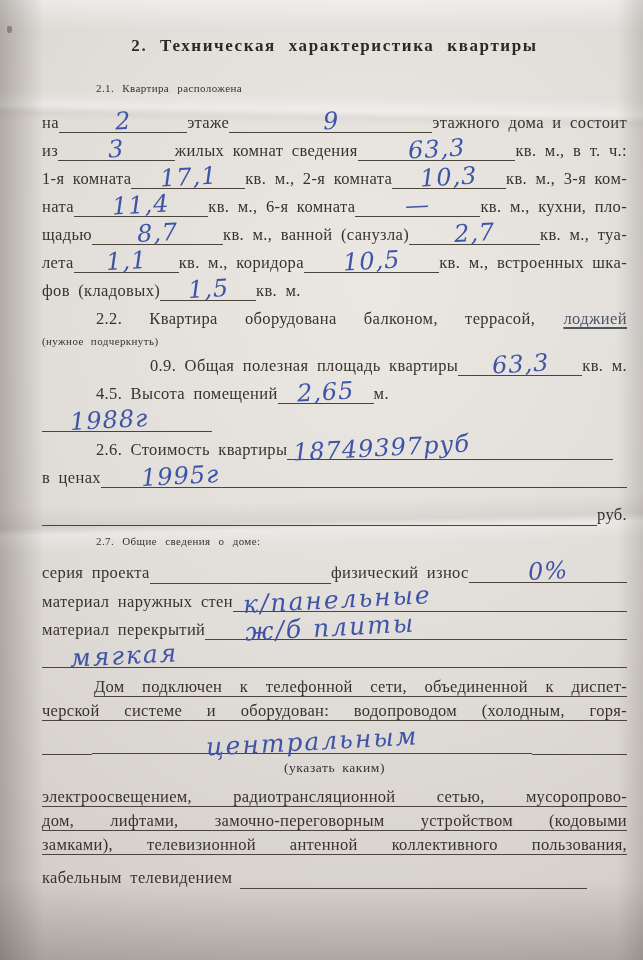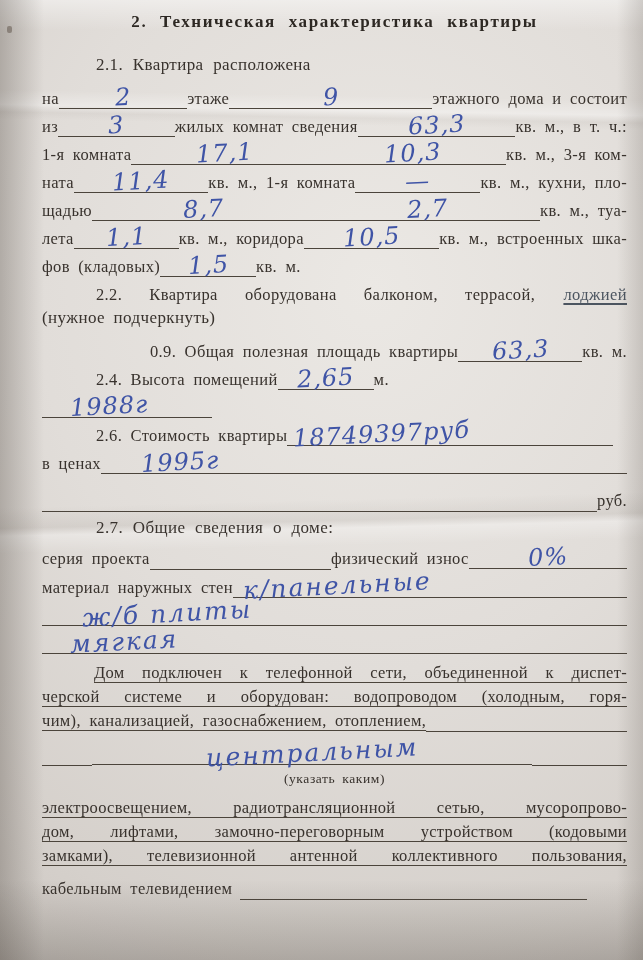--- a/index.html
+++ b/index.html
@@ -11,40 +11,40 @@
   .shade{position:absolute;pointer-events:none;}
   .shade-left{left:0;top:0;bottom:0;width:44px;background:linear-gradient(90deg, rgba(70,62,54,.30), rgba(70,62,54,0));}
   .shade-right{right:0;top:0;bottom:0;width:26px;background:linear-gradient(270deg, rgba(70,62,54,.18), rgba(70,62,54,0));}
   .shade-bottom{left:0;right:0;bottom:0;height:80px;background:linear-gradient(0deg, rgba(70,62,54,.28), rgba(70,62,54,0));}
   .shade-top{left:0;right:0;top:0;height:30px;background:linear-gradient(180deg, rgba(255,255,255,.45), rgba(255,255,255,0));}
   .crease{left:-20px;right:-20px;top:500px;height:46px;transform:rotate(-1.4deg);
     background:linear-gradient(180deg, rgba(255,255,255,0) 0%, rgba(110,100,92,.10) 45%, rgba(255,255,255,.30) 62%, rgba(255,255,255,0) 100%);}
   .crease2{left:-20px;right:-20px;top:95px;height:30px;transform:rotate(1deg);
     background:linear-gradient(180deg, rgba(255,255,255,0) 0%, rgba(255,255,255,.35) 50%, rgba(110,100,92,.06) 75%, rgba(255,255,255,0) 100%);}
 
-  .content{position:absolute;inset:0;padding:12px 16px 0 42px;}
+  .content{position:absolute;inset:0;padding:36px 16px 0 42px;}
 
   .title{text-align:center;font-weight:bold;font-size:17px;letter-spacing:1.6px;word-spacing:7px;color:#2d2823;margin-bottom:22px;}
 
-  .h{ text-indent:54px;font-size:17px;letter-spacing:.4px;word-spacing:5px;margin-bottom:11px;line-height:21px;}
+  .h{ text-indent:54px;font-size:11px;letter-spacing:.4px;word-spacing:5px;margin-bottom:11px;line-height:21px;}
 
   .fl{display:flex;align-items:baseline;margin-bottom:5px;}
   .t{font-size:16.5px;line-height:21px;letter-spacing:.35px;word-spacing:4px;white-space:pre;}
   .fill{position:relative;border-bottom:1.6px solid #4b443b;text-align:center;min-width:34px;}
   .fill.empty::after{content:"\00a0";font-size:16.5px;}
   .fill.fixed{flex:0 0 auto;}
   .fill.left{text-align:left;}
   .hw{display:inline-block;font-family:"DejaVu Serif", serif;font-style:italic;font-size:24px;line-height:20px;
       color:#3f54a6;letter-spacing:1px;transform:rotate(-3deg);position:relative;top:1px;white-space:nowrap;}
   .hw-big{font-size:25px;letter-spacing:2px;}
   .ml28{margin-left:28px;} .ml40{margin-left:40px;}
 
   .jus{font-size:16.5px;line-height:23px;letter-spacing:.4px;word-spacing:5px;text-align:justify;text-align-last:justify;text-indent:54px;margin-top:6px;}
   .opt-ul{text-decoration:underline;text-underline-offset:3px;text-decoration-thickness:1.5px;color:#4c5560;}
-  .note{font-size:17px;line-height:23px;letter-spacing:.4px;word-spacing:4px;margin-bottom:10px;}
+  .note{font-size:11px;line-height:23px;letter-spacing:.4px;word-spacing:4px;margin-bottom:0;}
 
   .jline{font-size:16.5px;line-height:21px;letter-spacing:.3px;text-align:justify;text-align-last:justify;margin-bottom:3px;}
   .jline.indent{text-indent:52px;}
   .ul{text-decoration:underline;text-underline-offset:4px;text-decoration-thickness:1.4px;text-decoration-color:#4b443b;}
   .cap{text-align:center;font-size:13.5px;letter-spacing:.6px;word-spacing:3px;margin-top:2px;} .mt8{margin-top:8px;} .mt10{margin-top:10px;} .mt12{margin-top:12px;} .mt16{margin-top:16px;}
   .speck{position:absolute;left:7px;top:26px;width:5px;height:7px;background:#6e6258;border-radius:2px;opacity:.55;}
 </style>
 </head>
 <body>
 
@@ -72,35 +72,37 @@
       <span class="t">из</span>
       <span class="fill" style="flex-grow:1"><span class="hw">3</span></span>
       <span class="t">жилых комнат сведения</span>
       <span class="fill" style="flex-grow:1"><span class="hw">63,3</span></span>
       <span class="t">кв. м., в т. ч.:</span>
     </div>
 
     <div class="fl">
       <span class="t">1-я комната</span>
       <span class="fill" style="flex-grow:1"><span class="hw">17,1</span></span>
+      <span class="t">кв. м., 2-я комната</span>
       <span class="fill" style="flex-grow:1"><span class="hw">10,3</span></span>
       <span class="t">кв. м., 3-я ком-</span>
     </div>
 
     <div class="fl">
       <span class="t">ната</span>
       <span class="fill" style="flex-grow:1"><span class="hw">11,4</span></span>
-      <span class="t">кв. м., 1-я комната</span>
+      <span class="t">кв. м., 6-я комната</span>
       <span class="fill" style="flex-grow:1.3"><span class="hw">—</span></span>
       <span class="t">кв. м., кухни, пло-</span>
     </div>
 
     <div class="fl">
       <span class="t">щадью</span>
       <span class="fill" style="flex-grow:1"><span class="hw">8,7</span></span>
+      <span class="t">кв. м., ванной (санузла)</span>
       <span class="fill" style="flex-grow:1"><span class="hw">2,7</span></span>
       <span class="t">кв. м., туа-</span>
     </div>
 
     <div class="fl">
       <span class="t">лета</span>
       <span class="fill" style="flex-grow:0.9"><span class="hw">1,1</span></span>
       <span class="t">кв. м., коридора</span>
       <span class="fill" style="flex-grow:1.1"><span class="hw">10,5</span></span>
       <span class="t">кв. м., встроенных шка-</span>
@@ -118,21 +120,21 @@
     </div>
     <div class="note">(нужное подчеркнуть)</div>
 
     <div class="fl">
       <span class="t" style="text-indent:54px;padding-left:54px">0.9. Общая полезная площадь квартиры</span>
       <span class="fill" style="flex-grow:1"><span class="hw">63,3</span></span>
       <span class="t">кв. м.</span>
     </div>
 
     <div class="fl">
-      <span class="t" style="padding-left:54px">2.4. Высота помещений</span>
+      <span class="t" style="padding-left:54px">4.5. Высота помещений</span>
       <span class="fill fixed" style="width:96px"><span class="hw">2,65</span></span>
       <span class="t">м.</span>
     </div>
 
     <div class="fl">
       <span class="fill fixed left" style="width:170px"><span class="hw ml28">1988г</span></span>
     </div>
 
     <div class="fl">
       <span class="t" style="padding-left:54px">2.6. Стоимость квартиры</span>
@@ -157,34 +159,31 @@
       <span class="t">физический износ</span>
       <span class="fill" style="flex-grow:2"><span class="hw">0%</span></span>
     </div>
 
     <div class="fl">
       <span class="t">материал наружных стен</span>
       <span class="fill left" style="flex-grow:1"><span class="hw hw-big" style="margin-left:10px">к/панельные</span></span>
     </div>
 
     <div class="fl">
+      <span class="t">материал перекрытий</span>
       <span class="fill left" style="flex-grow:1"><span class="hw hw-big ml40">ж/б плиты</span></span>
     </div>
 
     <div class="fl">
       <span class="fill left" style="flex-grow:1"><span class="hw hw-big ml28">мягкая</span></span>
     </div>
 
     <div class="mt8">
       <div class="jline indent"><span class="ul">Дом подключен к телефонной сети, объединенной к диспет-</span></div>
       <div class="jline"><span class="ul">черской системе и оборудован: водопроводом (холодным, горя-</span></div>
-      <div class="fl" style="margin-bottom:0">
-        <span class="t ul">чим), канализацией, газоснабжением, отоплением,</span>
-        <span class="fill empty" style="flex-grow:1;border-bottom-width:1.4px"></span>
-      </div>
     </div>
 
     <div class="fl mt10">
       <span class="fill empty" style="flex-grow:1"></span>
       <span class="fill" style="flex-grow:5"><span class="hw hw-big">центральным</span></span>
       <span class="fill empty" style="flex-grow:2"></span>
     </div>
     <div class="cap">(указать каким)</div>
 
     <div class="mt10">

